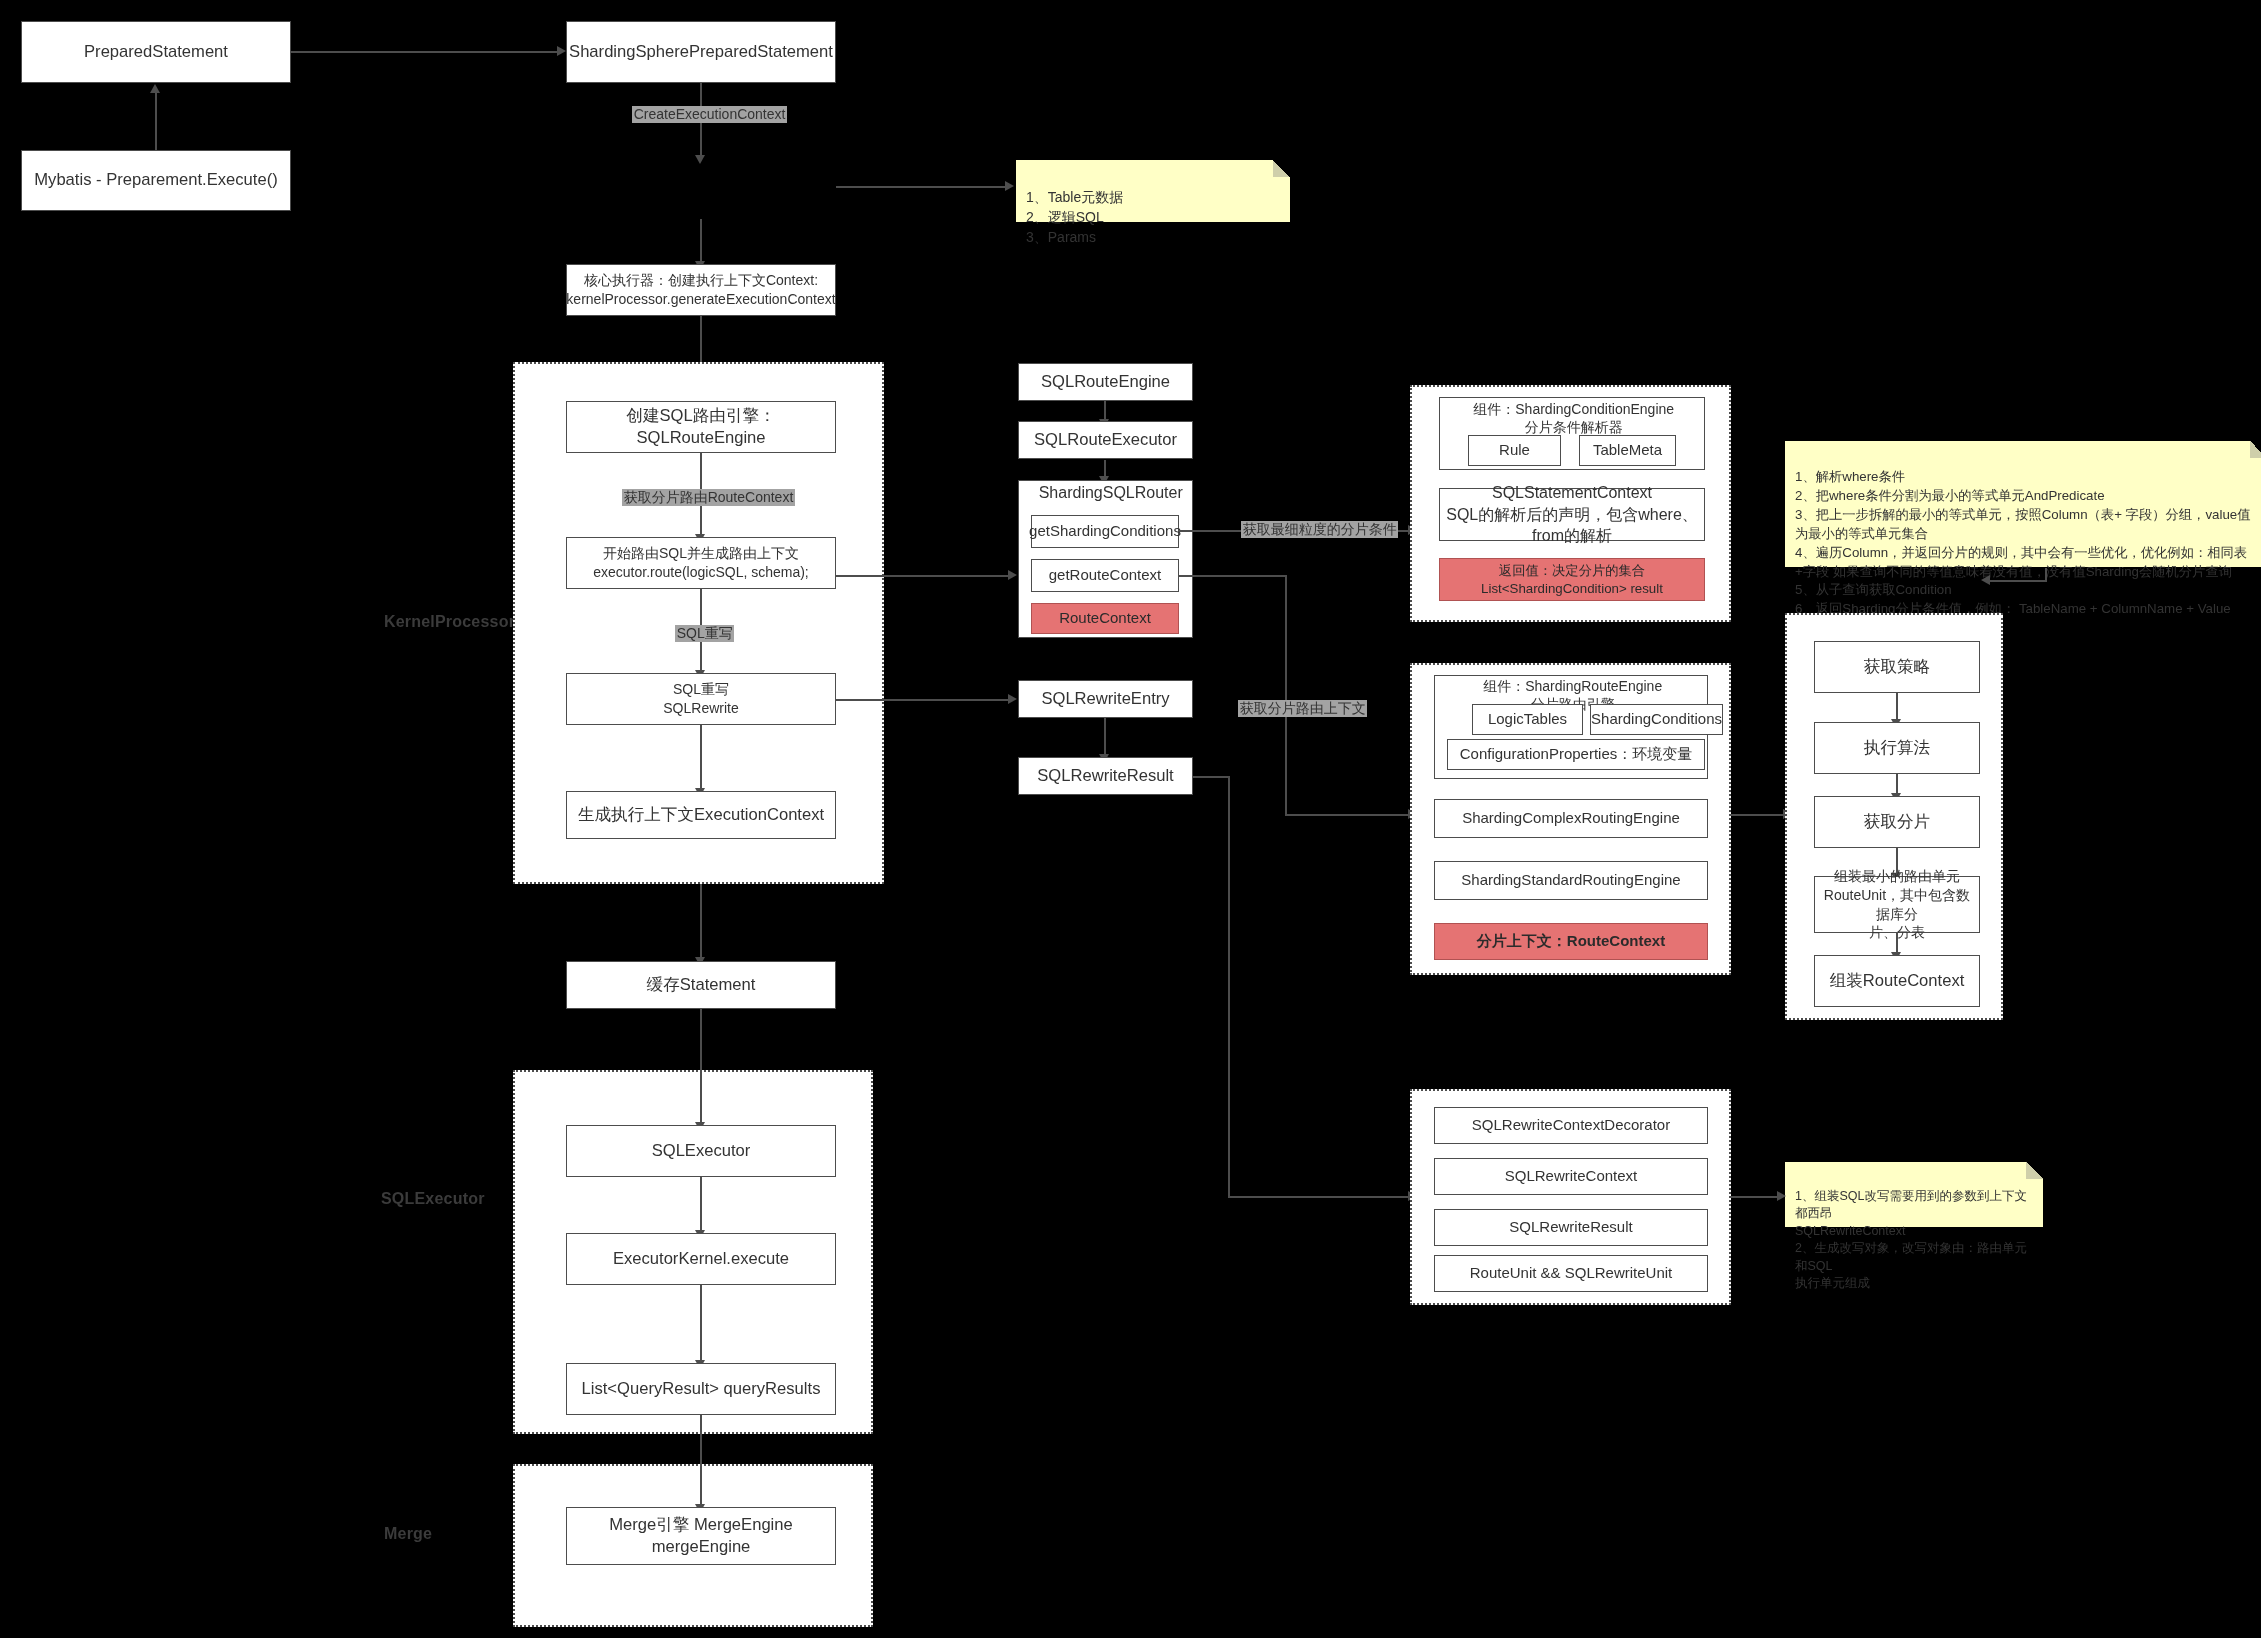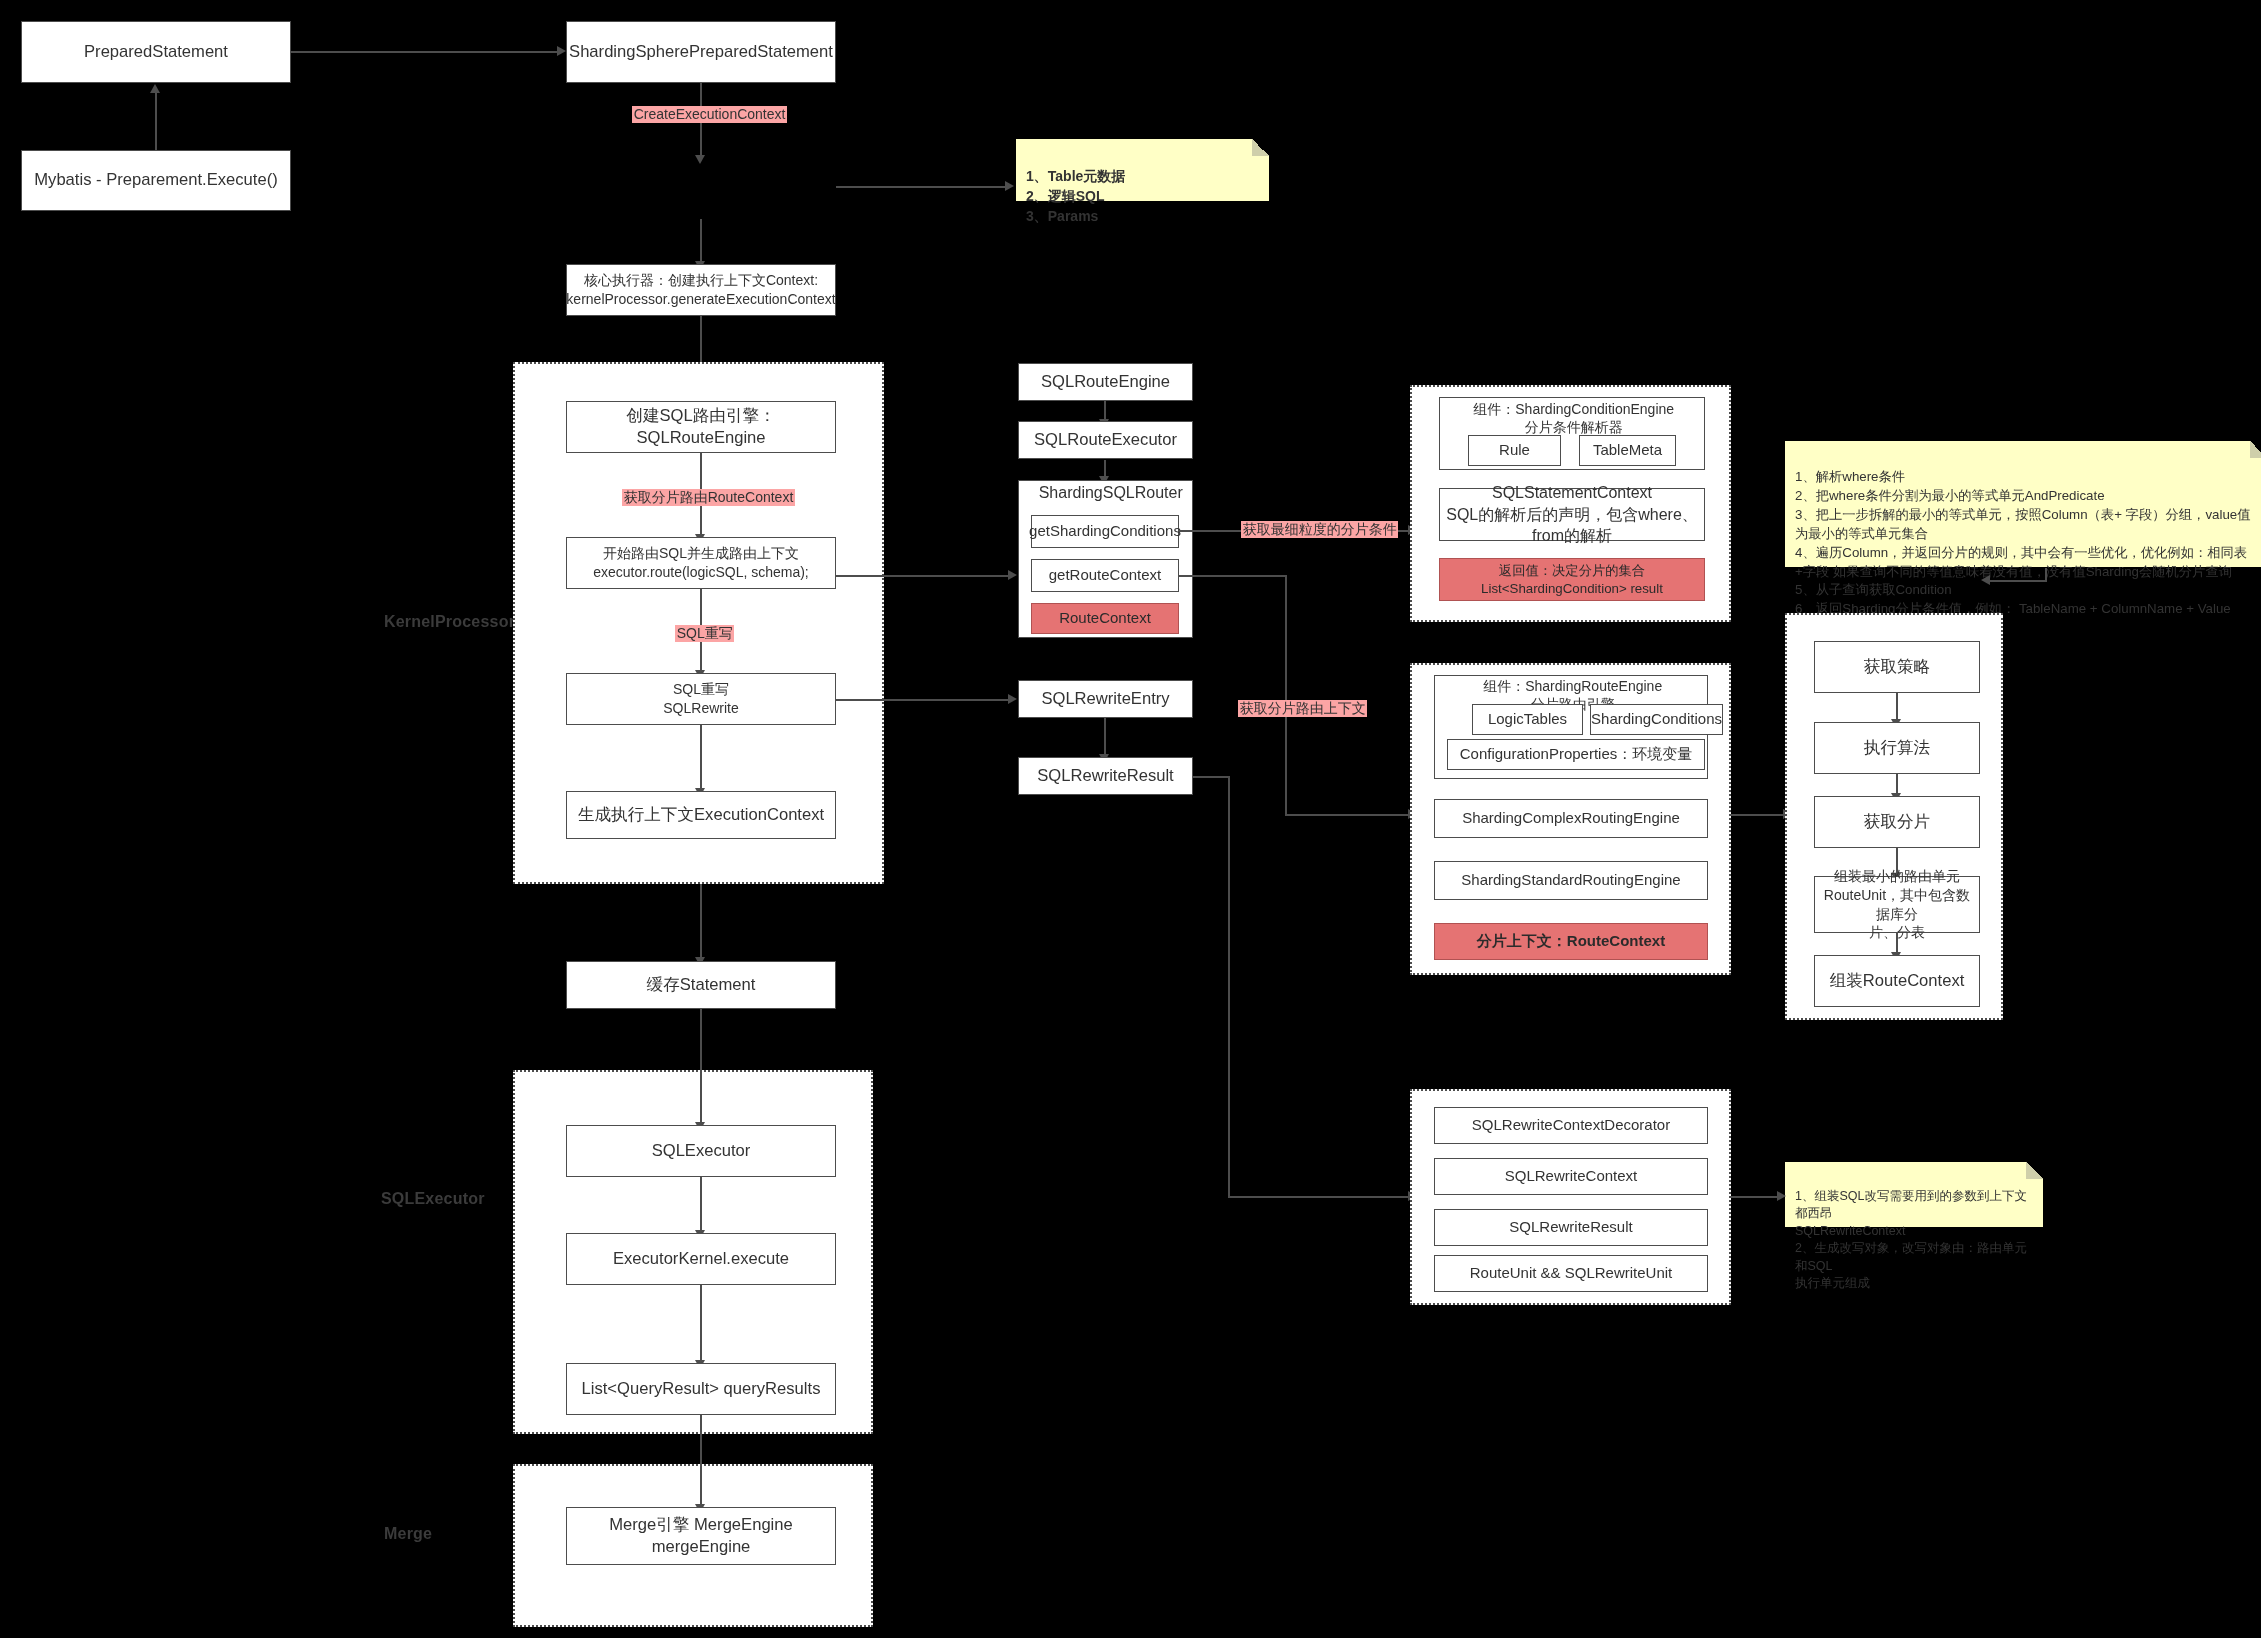--- a/index.html
+++ b/index.html
@@ -40,21 +40,21 @@
   .ln{position:absolute;background:#4d4d4d;}
   .lnh{height:1.7px;}
   .lnv{width:1.7px;}
   .ar{position:absolute;width:0;height:0;}
   .ar-d{border-left:5.8px solid transparent;border-right:5.8px solid transparent;border-top:9.1px solid #4d4d4d;}
   .ar-u{border-left:5.8px solid transparent;border-right:5.8px solid transparent;border-bottom:9.1px solid #4d4d4d;}
   .ar-r{border-top:5.8px solid transparent;border-bottom:5.8px solid transparent;border-left:9.1px solid #4d4d4d;}
   .ar-l{border-top:5.8px solid transparent;border-bottom:5.8px solid transparent;border-right:9.1px solid #4d4d4d;}
 
   
-  .elabel{position:absolute;background:#fca5a5;color:#333;font-size:14px;
+  .elabel{position:absolute;background:#a3a3a3;color:#333;font-size:14px;
           white-space:nowrap;padding:0 1.7px;line-height:1.2;}
   .elabel.plain{background:transparent;color:#333;}
 </style>
 </head>
 <body>
 
 <div class="stage">
 
   <div class="box" style="left:21px;top:150px;width:270px;height:61px;">
     <span>Mybatis -  Preparement.Execute()</span>
@@ -75,21 +75,21 @@
   </div>
 
   <div class="ln lnv" style="left:700px;top:83px;height:73px;"></div>
   <div class="ar ar-d" style="left:695px;top:155px;"></div>
   <div class="elabel" style="left:632px;top:106px;">CreateExecutionContext</div>
 
 
   <div class="ln lnh" style="left:836px;top:186px;width:169px;"></div>
   <div class="ar ar-r" style="left:1005px;top:181px;"></div>
 
-  <div class="note" style="left:1016px;top:139px;width:253px;height:62px;font-weight:bold;">
+  <div class="note" style="left:1016px;top:160px;width:274px;height:62px;">
     <span>1、Table元数据
 2、逻辑SQL
 3、Params</span>
     <span class="fold"></span>
   </div>
 
   <div class="ln lnv" style="left:700px;top:219px;height:44px;"></div>
   <div class="ar ar-d" style="left:695px;top:261px;"></div>
 
   <div class="box" style="left:566px;top:264px;width:270px;height:52px;font-size:14px;">

